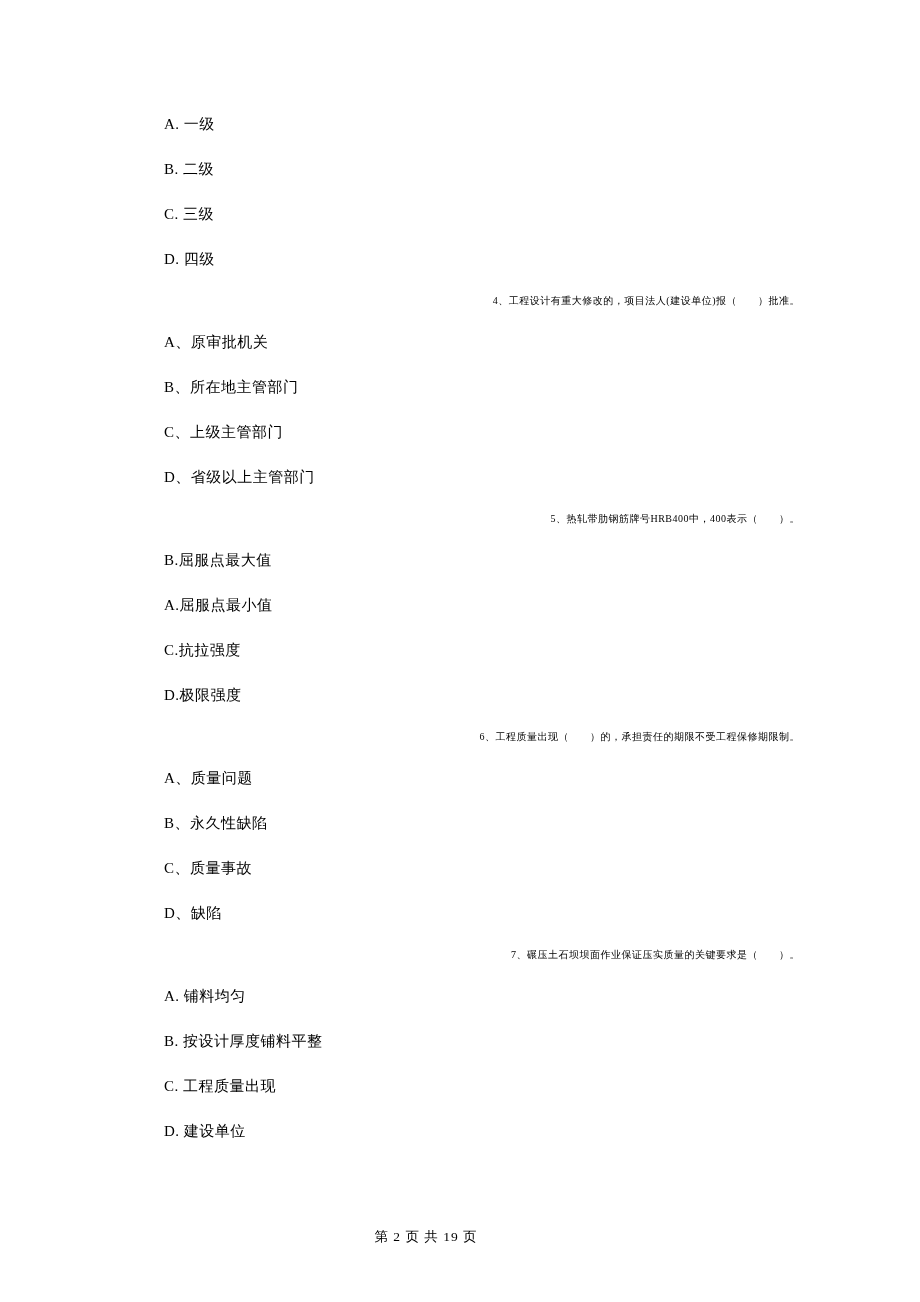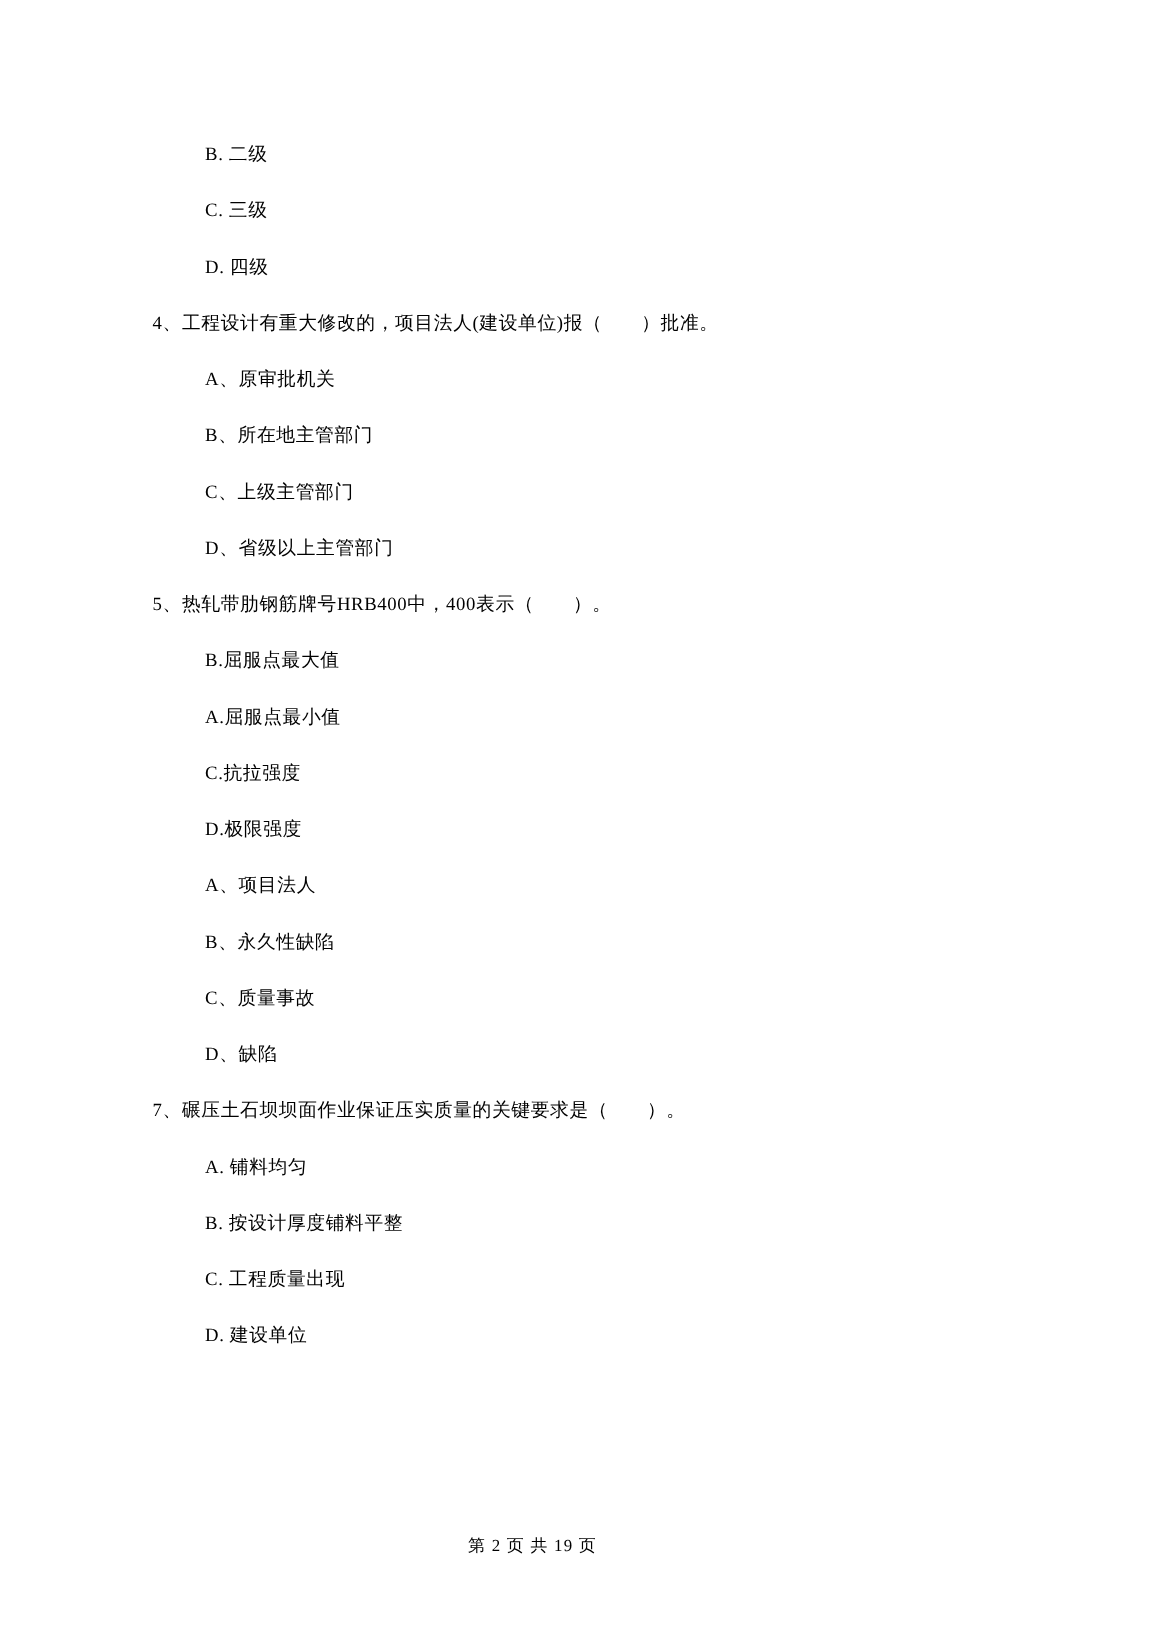--- a/index.html
+++ b/index.html
@@ -17,58 +17,61 @@
       padding-right: 120px;
     }
     .option-line {
       font-size: 15px;
       line-height: 1.4;
       margin-bottom: 24px;
       padding-left: 42px;
       letter-spacing: 0.5px;
     }
     .question-line {
-      font-size: 15px;
+      font-size: 10px;
       line-height: 1.4;
       margin-bottom: 24px;
       margin-top: 12px;
       letter-spacing: 0.5px;
+      text-align: right;
     }
     .footer {
       position: absolute;
       bottom: 56px;
       width: 852px;
       text-align: center;
       font-size: 13.5px;
       font-family: "SimSun", "宋体", serif;
       letter-spacing: 1px;
     }
   </style>
 </head>
 <body>
 
 <div class="content">
 
+  <div class="option-line">A.  一级</div>
   <div class="option-line">B.  二级</div>
   <div class="option-line">C.  三级</div>
   <div class="option-line">D.  四级</div>
 
   <div class="question-line">4、工程设计有重大修改的，项目法人(建设单位)报（　　）批准。</div>
   <div class="option-line">A、原审批机关</div>
   <div class="option-line">B、所在地主管部门</div>
   <div class="option-line">C、上级主管部门</div>
   <div class="option-line">D、省级以上主管部门</div>
 
   <div class="question-line">5、热轧带肋钢筋牌号HRB400中，400表示（　　）。</div>
   <div class="option-line">B.屈服点最大值</div>
   <div class="option-line">A.屈服点最小值</div>
   <div class="option-line">C.抗拉强度</div>
   <div class="option-line">D.极限强度</div>
 
-  <div class="option-line">A、项目法人</div>
+  <div class="question-line">6、工程质量出现（　　）的，承担责任的期限不受工程保修期限制。</div>
+  <div class="option-line">A、质量问题</div>
   <div class="option-line">B、永久性缺陷</div>
   <div class="option-line">C、质量事故</div>
   <div class="option-line">D、缺陷</div>
 
   <div class="question-line">7、碾压土石坝坝面作业保证压实质量的关键要求是（　　）。</div>
   <div class="option-line">A.  铺料均匀</div>
   <div class="option-line">B.  按设计厚度铺料平整</div>
   <div class="option-line">C.  工程质量出现</div>
   <div class="option-line">D.  建设单位</div>
 

